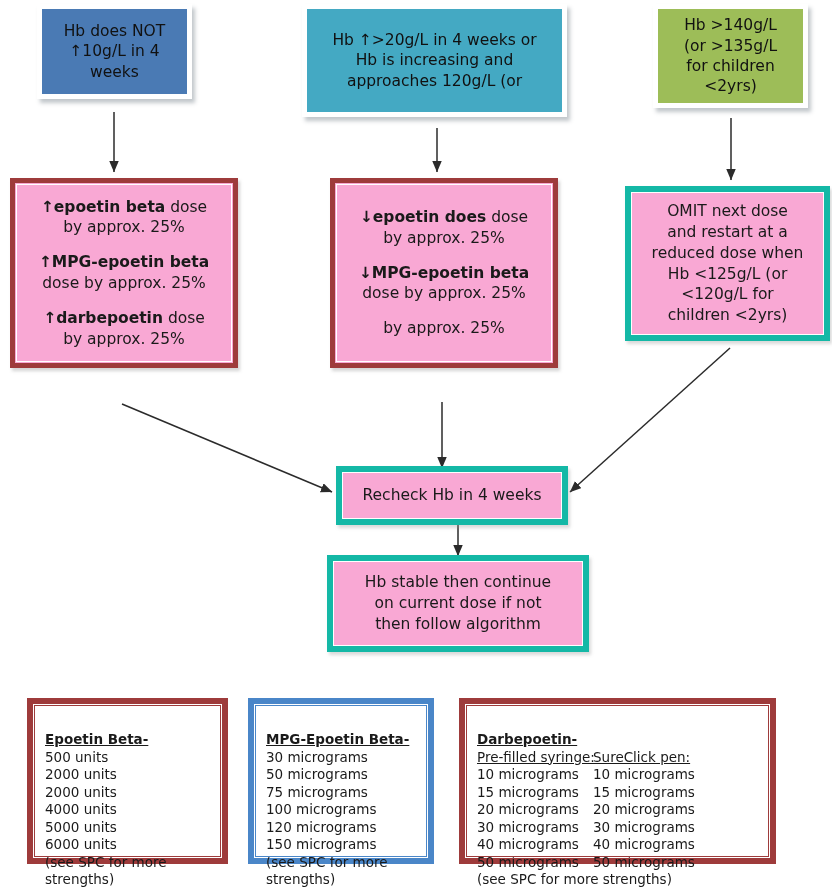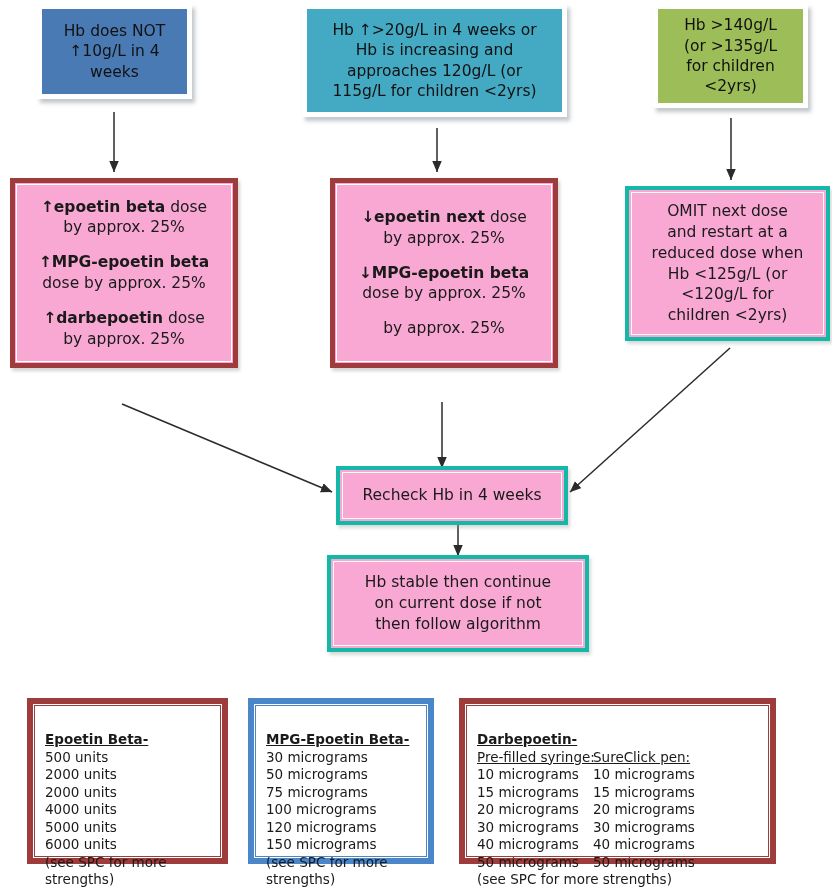--- a/index.html
+++ b/index.html
@@ -53,21 +53,21 @@
     font-size: 15.5px;
     line-height: 1.34;
   }
   .proc.red {
     border: 5px solid #9e3b3b;
     outline: 1px solid #ffffff;
     outline-offset: -7px;
     box-shadow: 2px 3px 3px rgba(150,150,150,0.40);
   }
   .proc.olive {
-    border: 4px solid #14b8a6;
+    border: 7px solid #14b8a6;
     outline: 1px solid #ffffff;
     outline-offset: -7px;
     box-shadow: 2px 3px 3px rgba(150,150,150,0.35);
   }
 
   .proc .line { display: block; }
   .proc .gap  { display: block; height: 14px; }
   .proc b { font-weight: bold; }
 
   
@@ -145,21 +145,20 @@
       <span class="l">↑10g/L in 4</span><br>
       <span class="l">weeks</span>
     </div>
   </div>
 
   <div class="node cond teal" style="left:302px; top:4px; width:265px; height:113px;">
     <div class="inner">
       <span class="l">Hb ↑&gt;20g/L in 4 weeks or</span><br>
       <span class="l">Hb is increasing and</span><br>
       <span class="l">approaches 120g/L (or</span><br>
-      <span class="l">115g/L for children &lt;2yrs)</span>
     </div>
   </div>
 
   <div class="node cond green" style="left:653px; top:4px; width:155px; height:104px;">
     <div class="inner">
       <span class="l">Hb &gt;140g/L</span><br>
       <span class="l">(or &gt;135g/L</span><br>
       <span class="l">for children</span><br>
       <span class="l">&lt;2yrs)</span>
     </div>
@@ -173,21 +172,21 @@
       <span class="line"><b>↑MPG-epoetin beta</b></span>
       <span class="line">dose by approx. 25%</span>
       <span class="gap"></span>
       <span class="line"><b>↑darbepoetin</b><span> dose</span></span>
       <span class="line">by approx. 25%</span>
     </div>
   </div>
 
   <div class="node proc red" style="left:330px; top:178px; width:228px; height:190px;">
     <div class="inner">
-      <span class="line"><b>↓epoetin next</b><span> dose</span></span>
+      <span class="line"><b>↓epoetin does</b><span> dose</span></span>
       <span class="line">by approx. 25%</span>
       <span class="gap"></span>
       <span class="line"><b>↓MPG-epoetin beta</b></span>
       <span class="line">dose by approx. 25%</span>
       <span class="gap"></span>
       <span class="line">by approx. 25%</span>
     </div>
   </div>
 
   <div class="node proc olive" style="left:625px; top:186px; width:205px; height:155px;">

